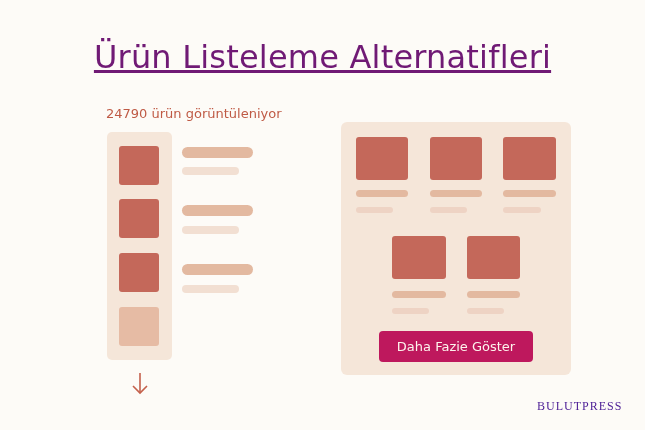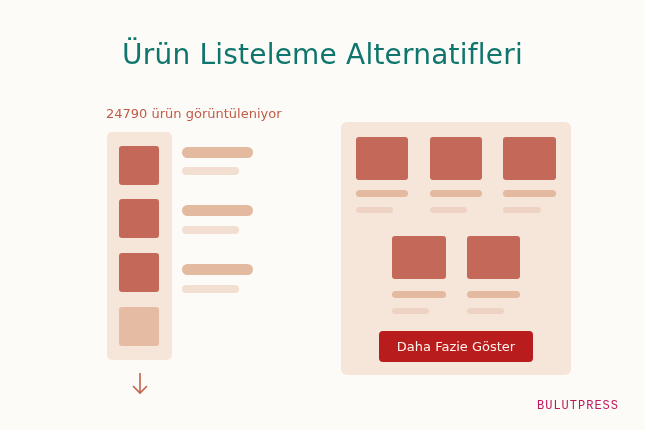--- a/index.html
+++ b/index.html
@@ -3,22 +3,23 @@
 <meta charset="utf-8">
 <style>
   html, body { margin:0; padding:0; }
   body {
     width:645px; height:430px; position:relative; overflow:hidden;
     background:#fdfbf7;
     font-family:"Liberation Sans", "DejaVu Sans", sans-serif;
   }
   .title {
     position:absolute; left:0; top:38px; width:645px; text-align:center;
-    font-size:28px; color:#0f766e; font-family:"DejaVu Sans", sans-serif; font-weight:normal;
+    font-size:32px; color:#701a75; font-family:"DejaVu Sans", sans-serif; font-weight:normal;
     letter-spacing:0.2px;
+    text-decoration:underline;
   }
   .count {
     position:absolute; left:106px; top:106px; font-size:13px; color:#bf5a45;
     font-family:"DejaVu Sans", sans-serif;
   }
   .left-panel {
     position:absolute; left:107px; top:132px; width:65px; height:228px;
     background:#f5e6d9; border-radius:5px;
   }
   .sq { position:absolute; width:40px; height:39px; border-radius:3px; background:#c4685a; }
@@ -28,28 +29,28 @@
   .bar.sub { background:#f2dfd2; height:8px; }
   .arrow {
     position:absolute; left:130px; top:372px; width:20px; height:24px; color:#c4604b;
   }
   .right-panel {
     position:absolute; left:341px; top:122px; width:230px; height:253px;
     background:#f5e6d9; border-radius:6px;
   }
   .btn {
     position:absolute; left:379px; top:331px; width:154px; height:31px;
-    background:#b91c1c; border-radius:4px; color:#fdf3ec;
+    background:#be185d; border-radius:4px; color:#fdf3ec;
     font-family:"DejaVu Sans", sans-serif; font-size:13px;
     display:flex; align-items:center; justify-content:center;
     border:none; padding:0; cursor:pointer;
   }
   .brand {
-    position:absolute; left:537px; top:399px; font-size:12px; color:#be185d;
-    letter-spacing:1px; font-family:Liberation Mono, monospace;
+    position:absolute; left:537px; top:399px; font-size:12px; color:#4c1d95;
+    letter-spacing:1px; font-family:Liberation Serif, serif;
   }
 </style>
 </head>
 <body>
 
 <div class="title">Ürün Listeleme Alternatifleri</div>
 
 <div class="count">24790 ürün görüntüleniyor</div>
 <div class="left-panel"></div>
 

